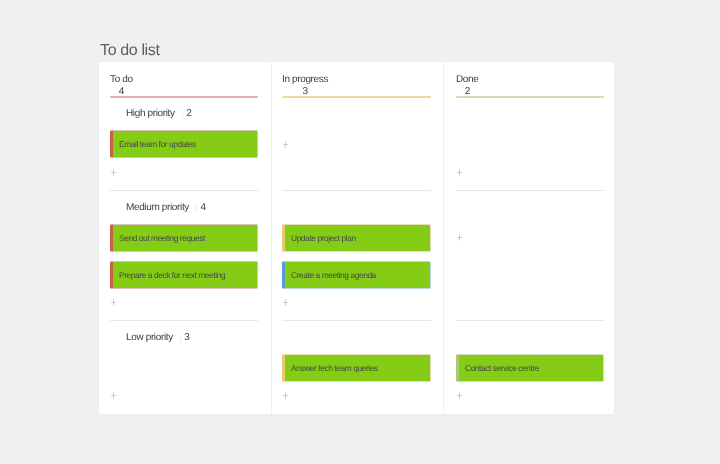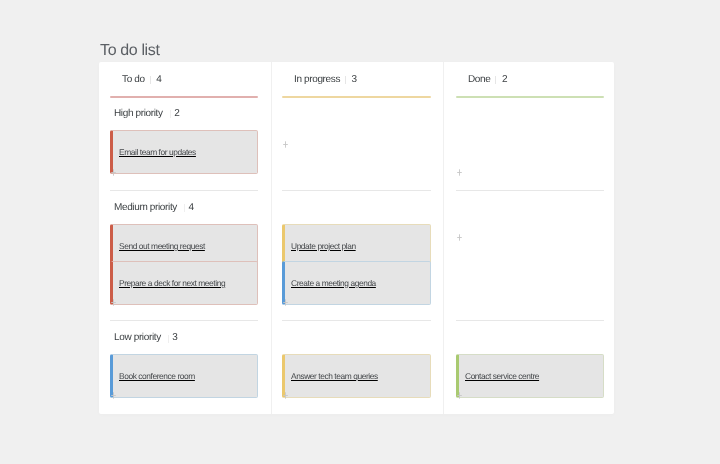--- a/index.html
+++ b/index.html
@@ -20,36 +20,36 @@
   }
 
   .board{
     position:absolute;left:99px;top:62px;width:515px;height:352px;
     background:#ffffff;border-radius:2px;
     box-shadow:0 1px 4px 0 rgba(60,64,67,.02);
   }
   .col-divider{position:absolute;top:0;width:1px;height:352px;background:#f0f0f0;}
   .column{position:absolute;top:0;height:352px;}
 
-  .col-head{position:absolute;left:12px;top:11.5px;height:12px;display:flex;align-items:center;white-space:nowrap;}
+  .col-head{position:absolute;left:0;top:11.5px;height:12px;display:flex;align-items:center;white-space:nowrap;flex-direction:column;}
   .col-name{font-size:10px;color:#3c4043;letter-spacing:-0.36px;line-height:12px;}
   .sep{display:inline-block;width:1px;height:8px;background:#e6e6e6;margin:0 5.5px 0 5px;position:relative;top:0.8px;}
   .col-count{font-size:10px;color:#3c4043;letter-spacing:-0.36px;line-height:12px;}
 
   .accent{position:absolute;left:0;top:34px;height:2px;border-radius:1px;}
 
-  .sec-head{position:absolute;left:4px;height:12px;display:flex;align-items:center;white-space:nowrap;}
+  .sec-head{position:absolute;left:16px;height:12px;display:flex;align-items:center;white-space:nowrap;}
   .sec-name{font-size:10px;color:#3c4043;letter-spacing:-0.36px;line-height:12px;}
   .sec-head .sep{background:#efefef;margin:0 3.5px 0 7px;top:0.6px;}
   .sec-count{font-size:10px;color:#3c4043;letter-spacing:-0.36px;line-height:12px;}
 
   .card{
-    position:absolute;left:0;box-sizing:border-box;height:44px;
-    background:#e5e5e5;border:1px solid #e7dedc;border-left-width:3px;
-    border-radius:2px;display:flex;align-items:center;text-decoration:underline;
+    position:absolute;left:0;box-sizing:border-box;height:28px;
+    background:#84cc16;border:1px solid #e7dedc;border-left-width:3px;
+    border-radius:2px;display:flex;align-items:center;
   }
   .card-text{font-size:8.4px;color:#45484b;padding-left:6px;white-space:nowrap;letter-spacing:-0.42px;line-height:10px;}
 
   .add-btn{position:absolute;width:9px;height:9px;}
   .add-btn svg{display:block;}
 
   .hr{position:absolute;left:0;height:1px;background:#e7e7e7;}
 </style>
 </head>
 <body>
@@ -92,23 +92,20 @@
         </div>
         <div class="add-btn" style="left:-0.9px;top:235.5px">
           <svg width="9" height="9" viewBox="0 0 9 9" aria-hidden="true">
             <path d="M4.5 1.3 L4.5 7.7 M2.2 4.5 L6.8 4.5" stroke="#c6c6c6" stroke-width="0.9" stroke-linecap="butt"></path>
           </svg>
         </div>
         <div class="sec-head" style="top:270.1px">
           <span class="sec-name">Low priority</span>
           <span class="sep"></span>
           <span class="sec-count">3</span>
-        </div>
-        <div class="card" style="top:292px;width:148px;border-color:#c2d5e2;border-left-color:#599bd8">
-          <span class="card-text">Book conference room</span>
         </div>
         <div class="add-btn" style="left:-0.9px;top:329px">
           <svg width="9" height="9" viewBox="0 0 9 9" aria-hidden="true">
             <path d="M4.5 1.3 L4.5 7.7 M2.2 4.5 L6.8 4.5" stroke="#c6c6c6" stroke-width="0.9" stroke-linecap="butt"></path>
           </svg>
         </div>
         <div class="hr" style="top:128px;width:148px"></div>
         <div class="hr" style="top:258px;width:148px"></div>
       </div>
       <div class="column" style="left:183px;width:149px">  

